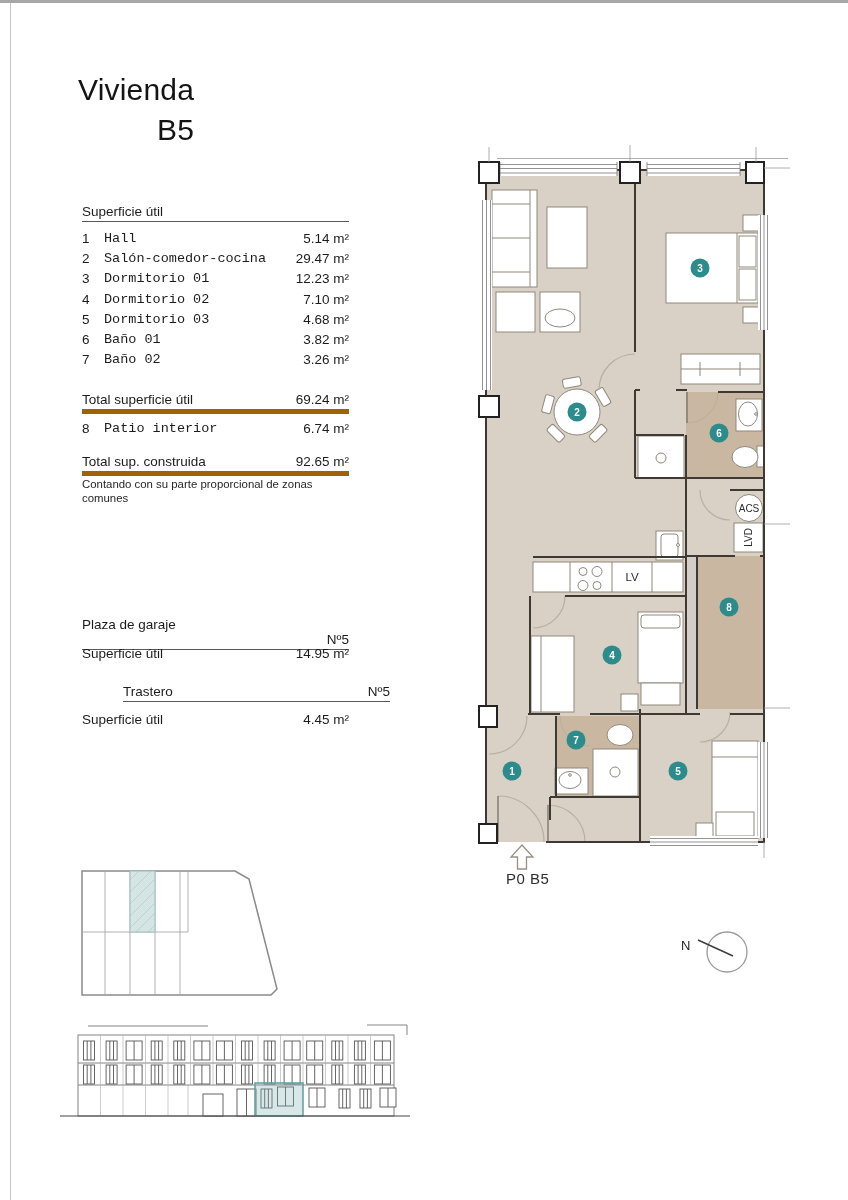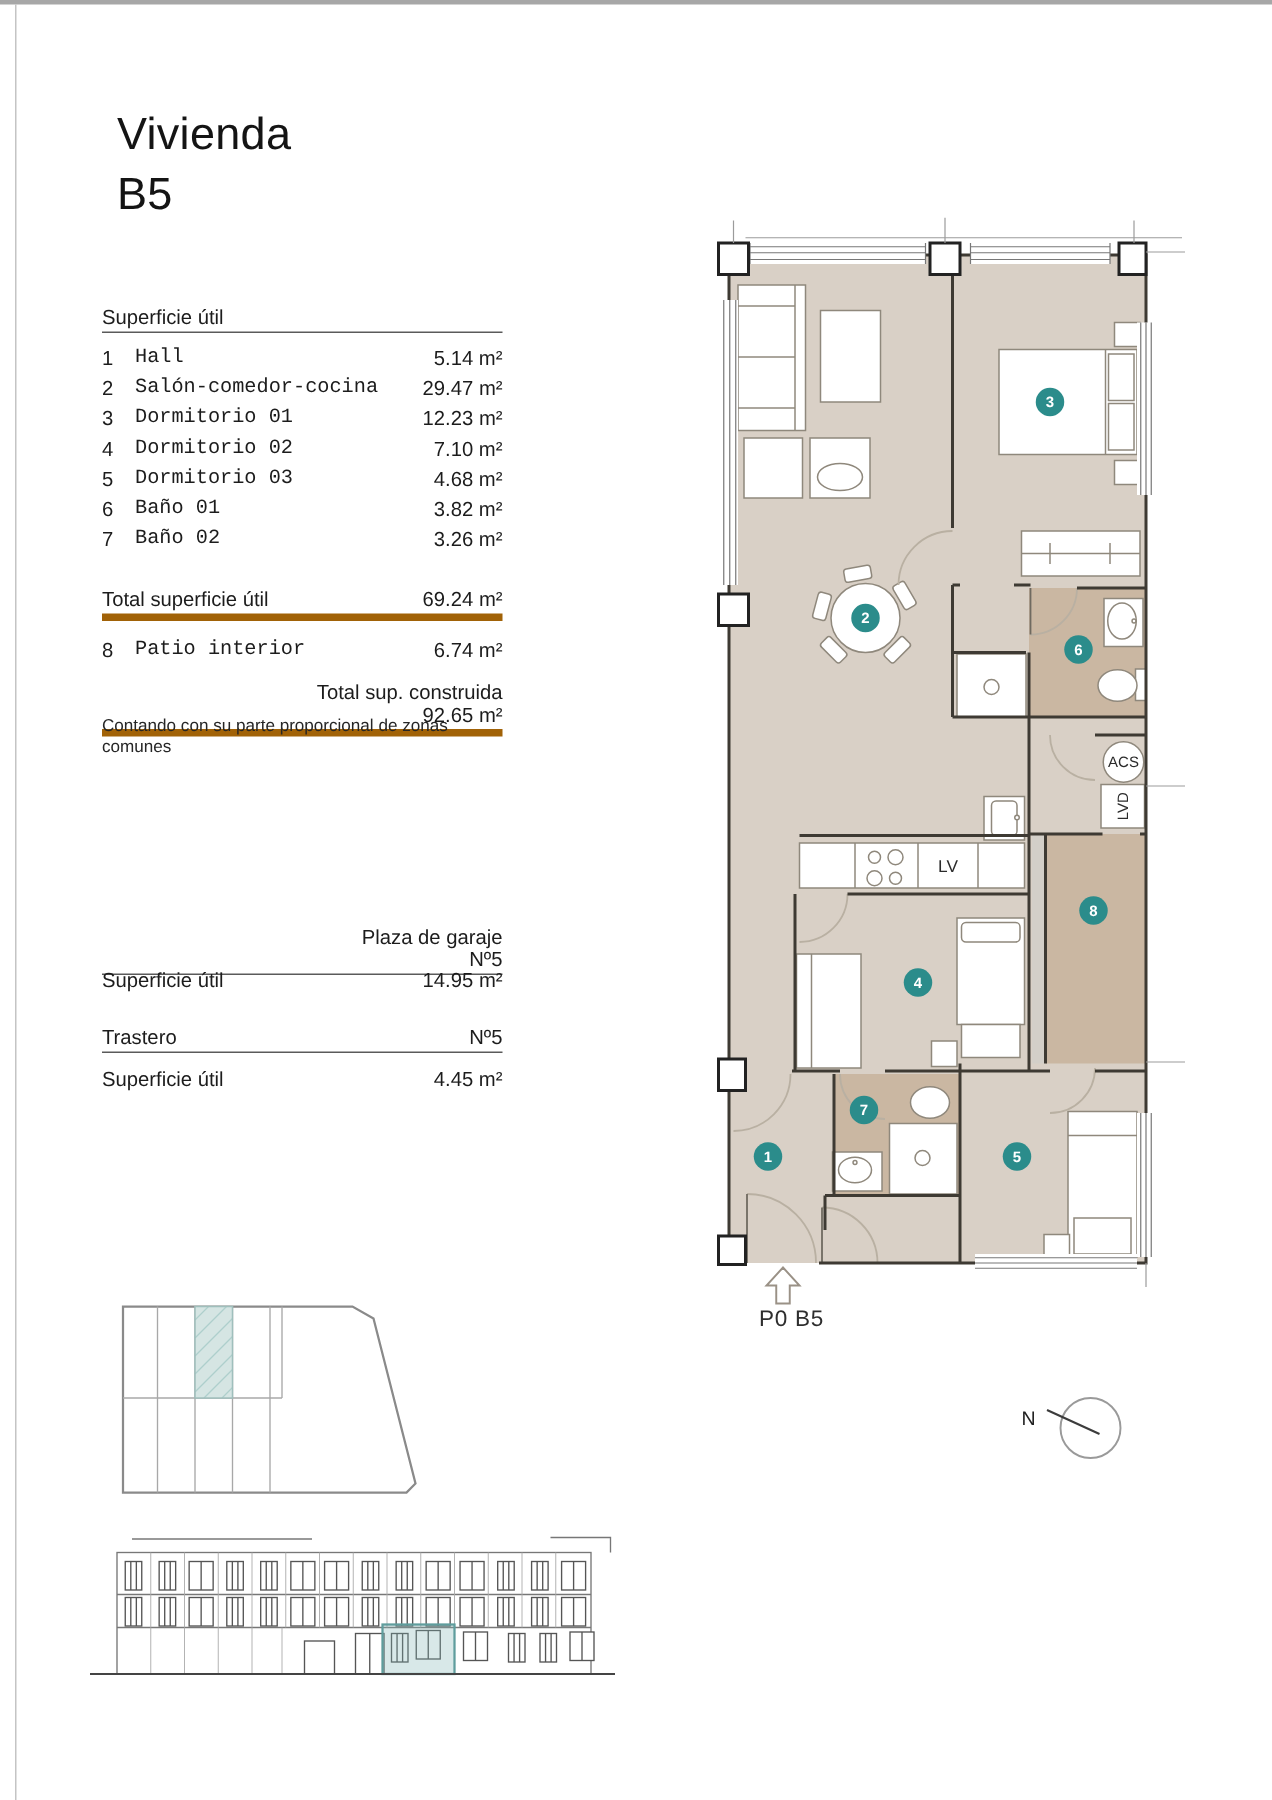--- a/index.html
+++ b/index.html
@@ -2,22 +2,22 @@
 <html><head>
 <meta charset="utf-8">
 <style>
   html,body{margin:0;padding:0;}
   body{
     width:848px;height:1200px;background:#ffffff;position:relative;
     font-family:"Liberation Sans",sans-serif;color:#1c1c1c;overflow:hidden;
   }
   .edge-top{position:absolute;top:0;left:0;width:848px;height:3px;background:#a7a7a7;}
   .edge-left{position:absolute;top:3px;left:10px;width:1px;height:1197px;background:#c4c4c4;}
-  .title{position:absolute;left:78px;top:70px;font-size:30px;line-height:40px;font-weight:400;color:#141414;letter-spacing:.2px;}
-  .lcol{position:absolute;left:68px;width:267px;font-size:13.5px;color:#1c1c1c;align-items:flex-end;}
+  .title{position:absolute;left:78px;top:70px;font-size:30px;line-height:40px;font-weight:400;color:#141414;letter-spacing:.2px;text-align:right;}
+  .lcol{position:absolute;left:82px;width:267px;font-size:13.5px;color:#1c1c1c;}
   .sechead{display:flex;justify-content:space-between;border-bottom:1px solid #5a5a5a;padding-bottom:2px;line-height:15px;}
   .trow{display:flex;height:20.2px;line-height:15px;}
   .tnum{width:22px;}
   .tlabel{flex:1;font-family:Liberation Mono, monospace;}
   .tval{text-align:right;white-space:nowrap;}
   .totrow{display:flex;justify-content:space-between;border-bottom:5px solid #a16207;padding-bottom:2px;line-height:15px;}
   .footnote{font-size:11.4px;line-height:14px;color:#262626;}
   svg text{font-family:"Liberation Sans",sans-serif;}
   .badge-num{font-size:10px;font-weight:bold;fill:#ffffff;text-anchor:middle;}
   .plan-small{font-size:10px;fill:#2b2b2b;text-anchor:middle;}
@@ -82,37 +82,37 @@
   <span>Total superficie útil</span>
   <span class="tval">69.24 m²</span>
 </div>
 
 <div class="lcol trow" style="top:421px;">
   <span class="tnum">8</span>
   <span class="tlabel">Patio interior</span>
   <span class="tval">6.74 m²</span>
 </div>
 
-<div class="lcol totrow" style="top:454px;flex-direction:column;">
+<div class="lcol totrow" style="top:454px;">
   <span>Total sup. construida</span>
   <span class="tval">92.65 m²</span>
 </div>
 
 <div class="lcol footnote" style="top:477px;">Contando con su parte proporcional de zonas comunes</div>
 
 <div class="lcol sechead" style="top:617px;flex-direction:column;">
   <span>Plaza de garaje</span>
   <span class="tval">Nº5</span>
 </div>
 <div class="lcol totrow" style="top:646px;border-bottom:none;">
   <span>Superficie útil</span>
   <span class="tval">14.95 m²</span>
 </div>
 
-<div class="lcol sechead" style="top:684px;">
+<div class="lcol sechead" style="top:684px;margin-left:41px;">
   <span>Trastero</span>
   <span class="tval">Nº5</span>
 </div>
 <div class="lcol totrow" style="top:712px;border-bottom:none;">
   <span>Superficie útil</span>
   <span class="tval">4.45 m²</span>
 </div>
 
 <svg style="position:absolute;left:450px;top:145px;" width="370" height="860" viewBox="450 145 370 860">
 

